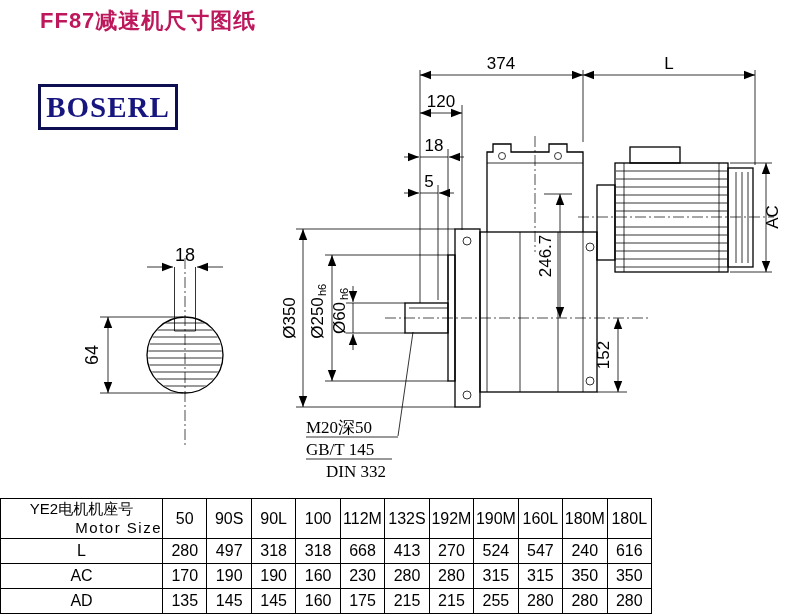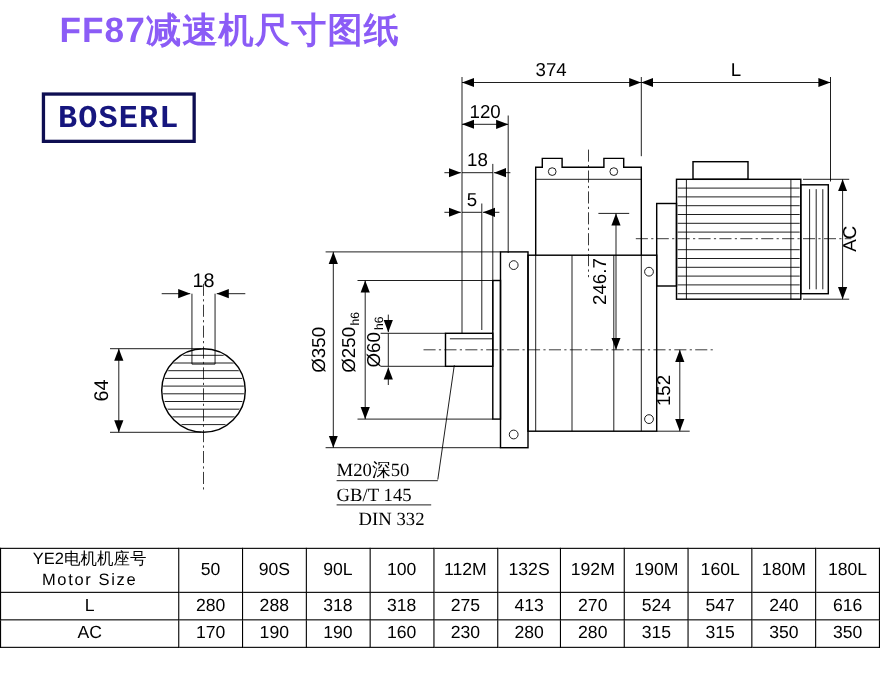--- a/index.html
+++ b/index.html
@@ -1,37 +1,37 @@
 <!DOCTYPE html>
 <html><head>
 <meta charset="utf-8">
 <style>
   html,body{margin:0;padding:0;}
   body{width:800px;height:614px;background:#fff;overflow:hidden;position:relative;font-family:"Liberation Sans",sans-serif;}
   .page{position:relative;width:800px;height:614px;background:#fff;}
   .drawing{position:absolute;left:0;top:0;width:800px;height:498px;}
-  .title{position:absolute;left:54px;top:6px;font-family:"Liberation Sans",sans-serif;font-size:32px;font-weight:bold;color:#8b5cf6;letter-spacing:1px;white-space:nowrap;}
+  .title{position:absolute;left:40px;top:6px;font-family:"Liberation Sans",sans-serif;font-size:22px;font-weight:bold;color:#be185d;letter-spacing:1px;white-space:nowrap;}
   .logo{position:absolute;left:38px;top:84px;width:134px;height:40px;border:3px solid #0e0e52;display:flex;align-items:center;justify-content:center;background:#fff;box-sizing:content-box;}
-  .logo span{font-family:Liberation Mono, monospace;font-size:29px;font-weight:bold;color:#16167e;letter-spacing:1px;}
+  .logo span{font-family:Liberation Serif, serif;font-size:29px;font-weight:bold;color:#16167e;letter-spacing:1px;}
   
   .ol{fill:none;stroke:#000;stroke-width:1.3px;}
   .tn{fill:none;stroke:#000;stroke-width:0.8px;}
   .cl{fill:none;stroke:#000;stroke-width:0.7px;stroke-dasharray:11 3 2 3;}
   .dm{fill:none;stroke:#000;stroke-width:0.8px;}
   text.dt{font-family:"Liberation Sans",sans-serif;font-size:17px;fill:#000;}
   text.dt2{font-size:18px;}
   text.sub{font-size:11px;}
   text.nt{font-family:"Liberation Serif",serif;font-size:17px;fill:#000;}
   
-  .size-table{position:absolute;left:0;top:498px;width:800px;border-collapse:collapse;table-layout:fixed;font-family:"Liberation Sans",sans-serif;background:#fff;}
+  .size-table{position:absolute;left:0;top:498px;width:652px;border-collapse:collapse;table-layout:fixed;font-family:"Liberation Sans",sans-serif;background:#fff;}
   .size-table th,.size-table td{border:1px solid #000;text-align:center;vertical-align:middle;font-weight:normal;font-size:16px;color:#000;padding:0;background:#fff;}
   .size-table tr.hdr{height:40px;}
   .size-table tr.data{height:25px;}
   .hdr-cn{font-size:15px;line-height:1.25;}
-  .hdr-en{font-size:15px;letter-spacing:1.5px;line-height:1.25;}
+  .hdr-en{font-size:15px;letter-spacing:1.5px;line-height:1.25;text-align:right;}
 </style>
 </head>
 <body>
 
 <div class="page">
 
   <svg class="drawing" viewBox="0 0 800 498" xmlns="http://www.w3.org/2000/svg">
     <defs>
       <marker id="arr" viewBox="0 0 10 10" refX="10" refY="5" markerWidth="11" markerHeight="11" markerUnits="userSpaceOnUse" orient="auto-start-reverse">
         <path d="M0,1.2 L10,5 L0,8.8 Z" fill="#000"></path>
@@ -245,24 +245,24 @@
         <th>132S</th>
         <th>192M</th>
         <th>190M</th>
         <th>160L</th>
         <th>180M</th>
         <th>180L</th>
       </tr>
       <tr class="data">
         <td>L</td>
         <td>280</td>
-        <td>288</td>
+        <td>497</td>
         <td>318</td>
         <td>318</td>
-        <td>275</td>
+        <td>668</td>
         <td>413</td>
         <td>270</td>
         <td>524</td>
         <td>547</td>
         <td>240</td>
         <td>616</td>
       </tr>
       <tr class="data">
         <td>AC</td>
         <td>170</td>
@@ -270,16 +270,30 @@
         <td>190</td>
         <td>160</td>
         <td>230</td>
         <td>280</td>
         <td>280</td>
         <td>315</td>
         <td>315</td>
         <td>350</td>
         <td>350</td>
       </tr>
+      <tr class="data">
+        <td>AD</td>
+        <td>135</td>
+        <td>145</td>
+        <td>145</td>
+        <td>160</td>
+        <td>175</td>
+        <td>215</td>
+        <td>215</td>
+        <td>255</td>
+        <td>280</td>
+        <td>280</td>
+        <td>280</td>
+      </tr>
     </tbody>
   </table>
 
 </div>
 
 </body></html>

